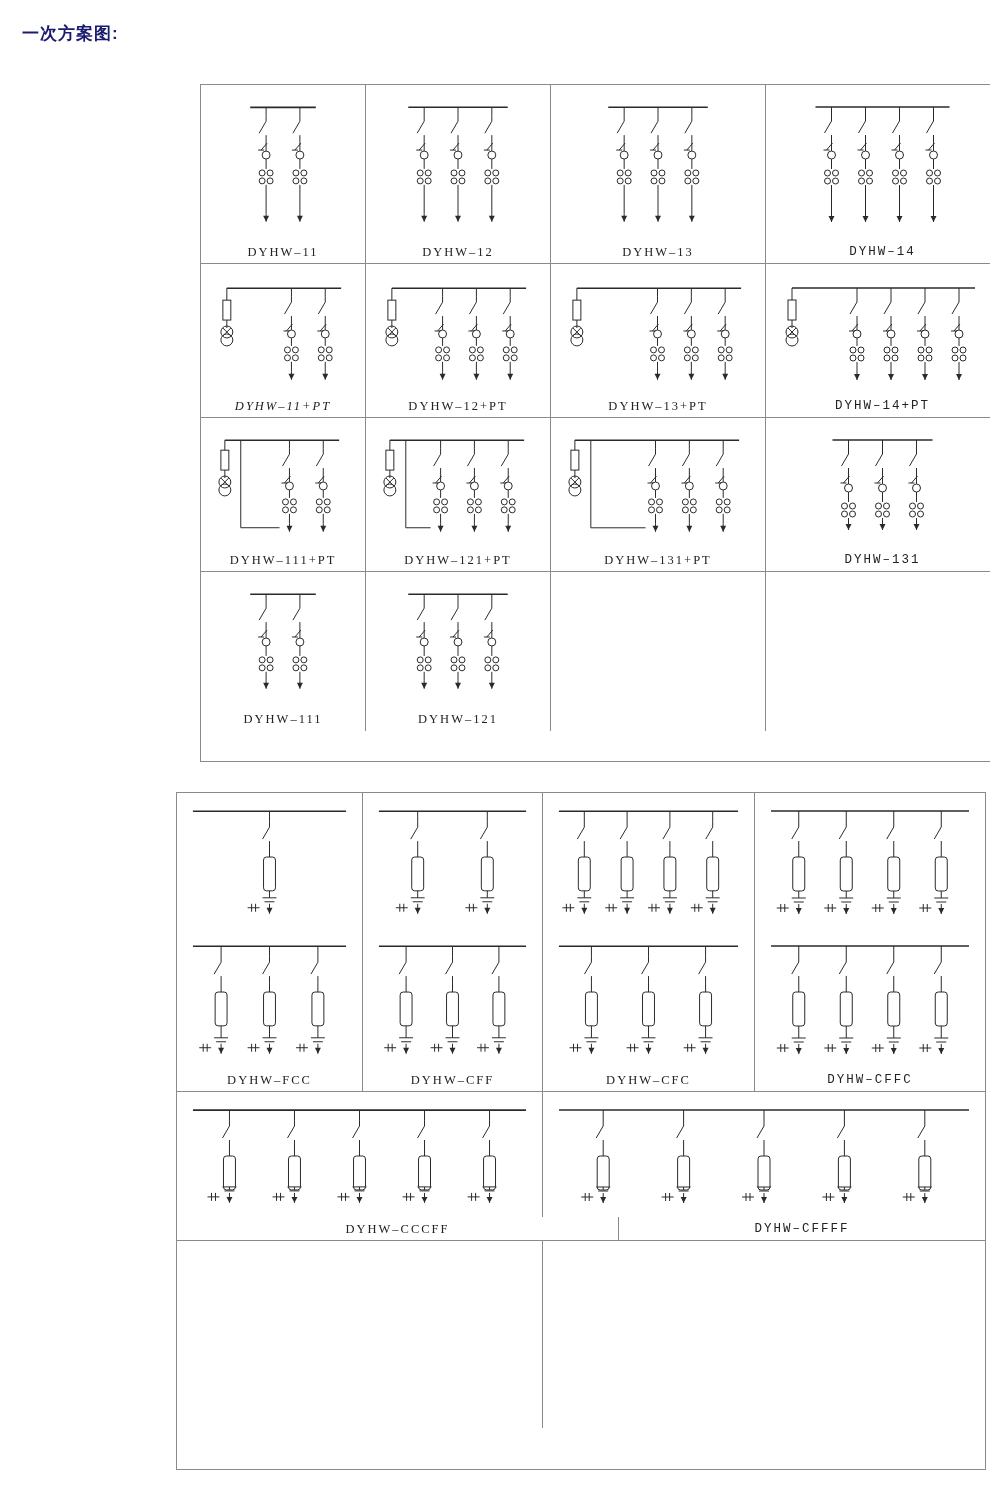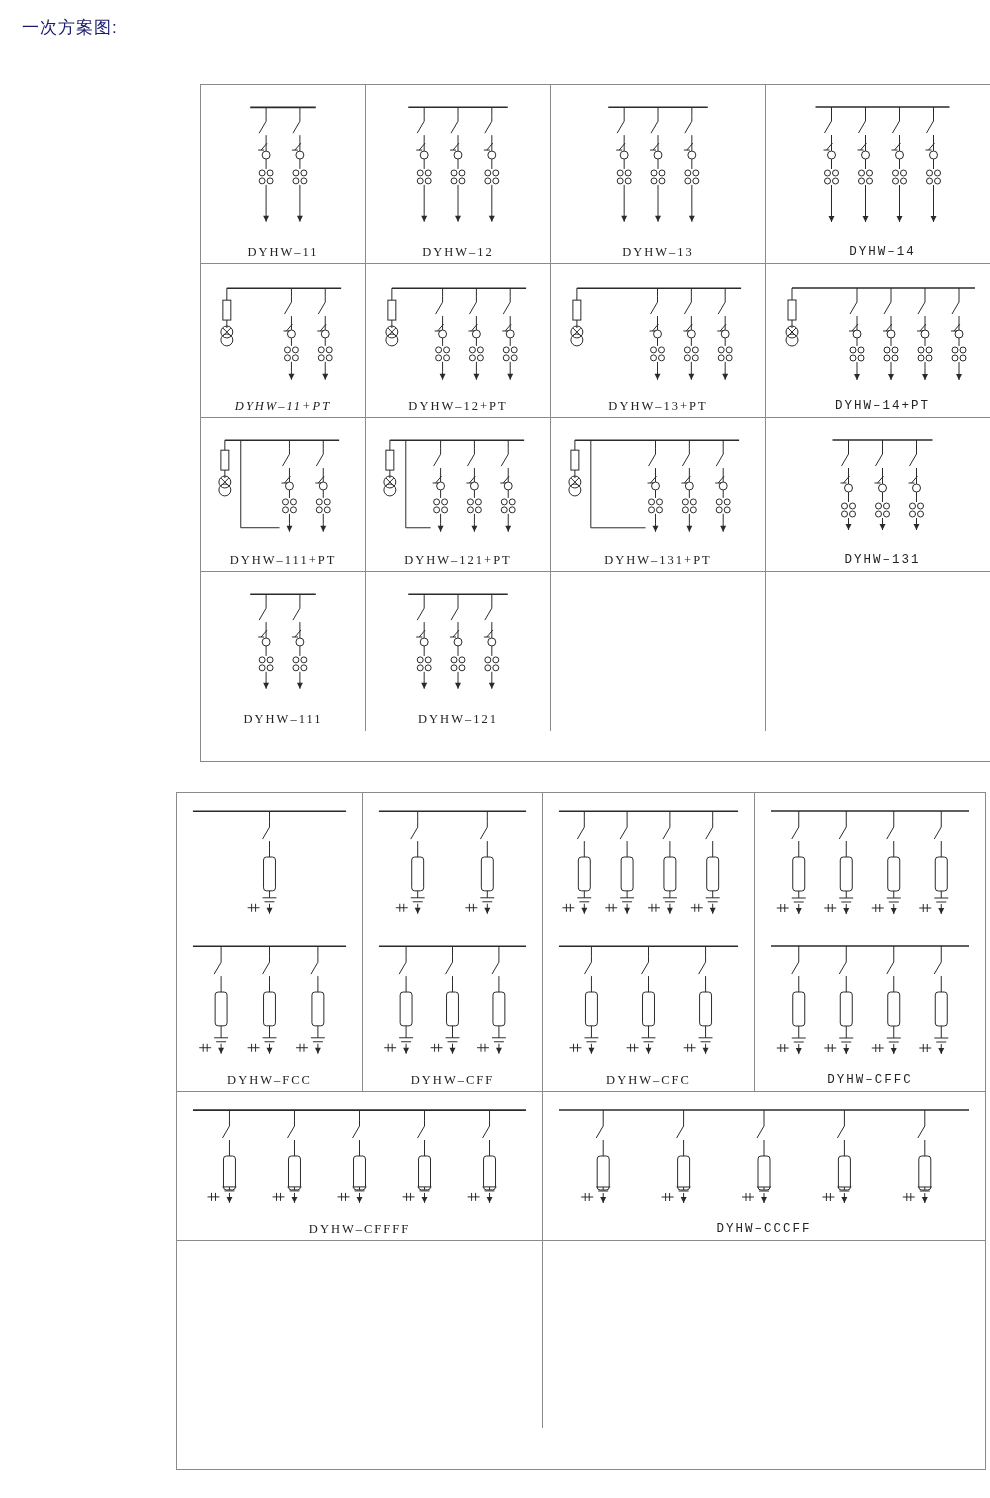--- a/index.html
+++ b/index.html
@@ -1,17 +1,17 @@
 <!DOCTYPE html>
 <html><head>
 <meta charset="utf-8">
 <style>
   html,body{margin:0;padding:0;background:#ffffff;}
   body{width:990px;height:1498px;position:relative;font-family:"Liberation Sans",sans-serif;}
-  .page-title{position:absolute;left:22px;top:16px;font-size:17px;font-weight:normal;color:#1a1a6e;letter-spacing:1px;}
+  .page-title{position:absolute;left:22px;top:22px;font-size:17px;font-weight:bold;color:#1a1a6e;letter-spacing:1px;}
 
   .grid{position:absolute;border:1px solid #8a8a8a;box-sizing:border-box;}
   #grid-a{left:200px;top:84px;width:800px;height:678px;}
   #grid-b{left:176px;top:792px;width:810px;height:678px;}
 
   .row{display:flex;width:100%;box-sizing:border-box;}
   .cell{box-sizing:border-box;border-right:1px solid #8a8a8a;border-bottom:1px solid #8a8a8a;position:relative;}
   .cell:last-child{border-right:none;font-family:Liberation Mono, monospace;}
   .row:last-child .cell{border-bottom:none;}
 
@@ -1360,22 +1360,22 @@
           <line x1="376.8" y1="99" x2="386.8" y2="99" stroke="#2a2a2a" stroke-width="1"></line>
           <line x1="381.8" y1="101" x2="381.8" y2="111" stroke="#2a2a2a" stroke-width="1"></line>
           <path d="M378.8 105 L381.8 111 L384.8 105 Z" fill="#2a2a2a"></path>
           <line x1="359.8" y1="105" x2="371.8" y2="105" stroke="#2a2a2a" stroke-width="1"></line>
           <line x1="363.8" y1="101" x2="363.8" y2="109" stroke="#2a2a2a" stroke-width="1"></line>
           <line x1="367.8" y1="101" x2="367.8" y2="109" stroke="#2a2a2a" stroke-width="1"></line>
         </svg>
       </div>
     </div>
     <div class="row labelrow">
+      <div class="cell label" style="width: 442px;">DYHW–CCCFF</div>
       <div class="cell label" style="width: 366px;">DYHW–CFFFF</div>
-      <div class="cell label" style="width: 442px;">DYHW–CCCFF</div>
     </div>
     <div class="row figrow">
       <div class="cell" style="width: 366px; height: 163px;"></div>
       <div class="cell" style="width: 442px; height: 163px;"></div>
     </div>
     <div class="row labelrow">
       <div class="cell label" style="width: 366px; border-bottom: none;"></div>
       <div class="cell label" style="width: 442px; border-bottom: none;"></div>
     </div>
   </div>

